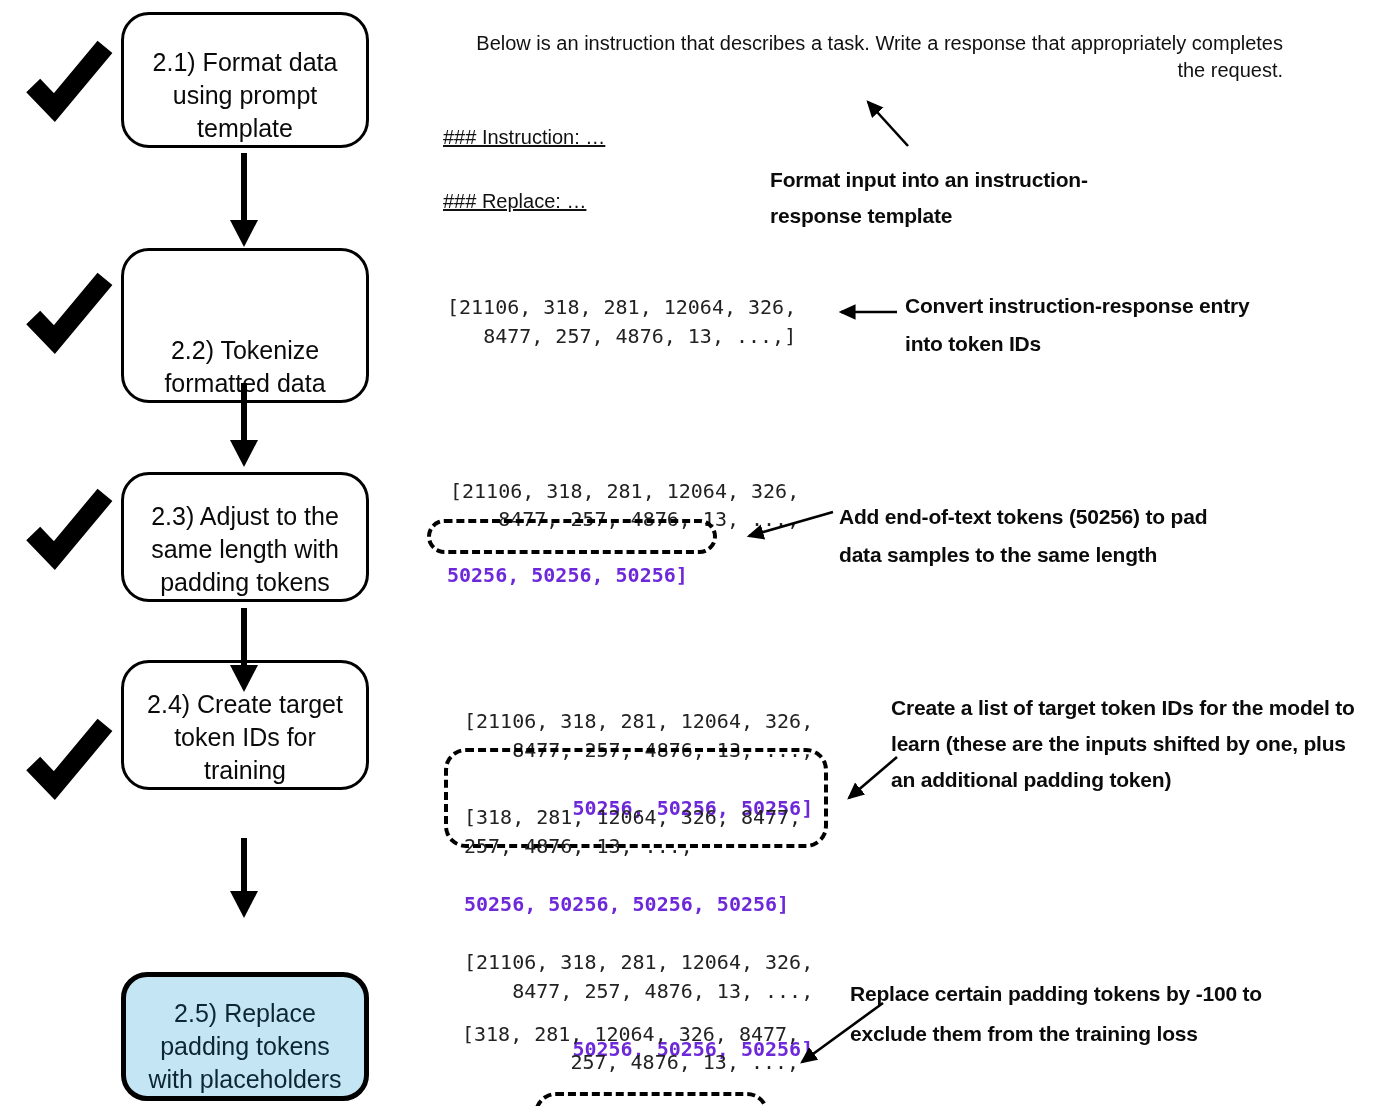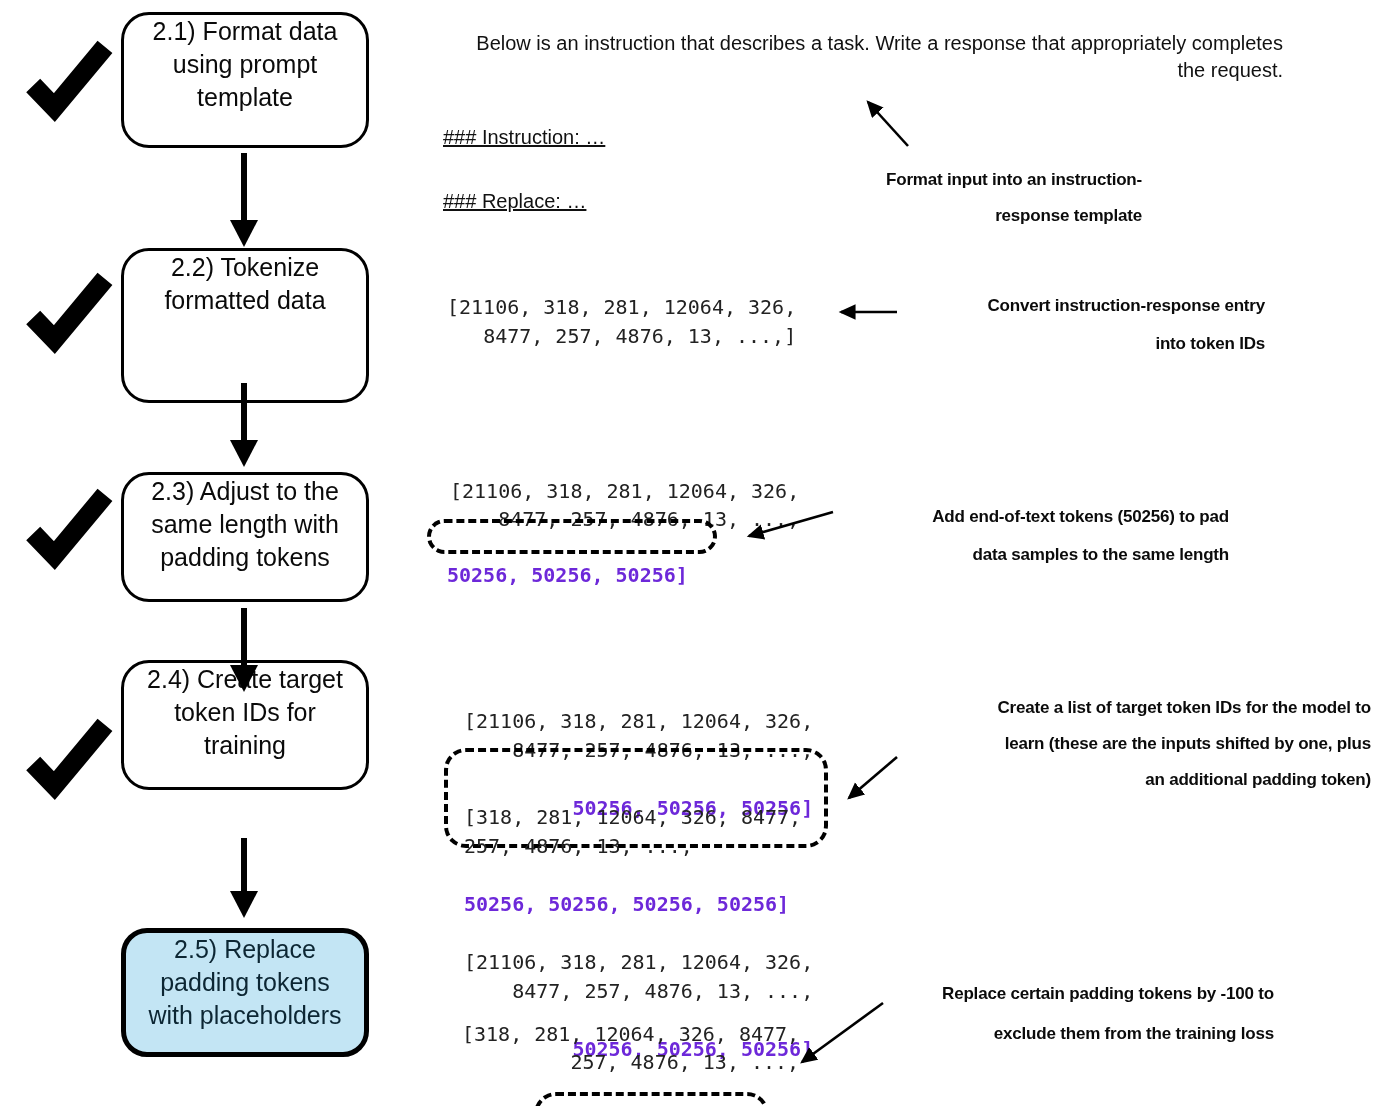--- a/index.html
+++ b/index.html
@@ -2,32 +2,32 @@
 <html><head>
 <meta charset="utf-8">
 <style>
   html,body{margin:0;padding:0;background:#ffffff;}
   .canvas{position:relative;width:1380px;height:1106px;background:#ffffff;overflow:hidden;
           font-family:"Liberation Sans",sans-serif;color:#000;}
   .abs{position:absolute;text-align:right;}
   
   .flow-box{position:absolute;left:121px;width:248px;box-sizing:border-box;
             border:3px solid #000;border-radius:28px;background:#fff;
-            display:flex;align-items:flex-start;justify-content:center;text-align:center;
+            display:flex;align-items:flex-end;justify-content:center;text-align:center;
             font-size:25px;line-height:33px;white-space:pre-line;color:#0a0a0a;}
-  .flow-box.highlight{border-width:5px;border-radius:26px;}
+  .flow-box.highlight{border-width:5px;border-radius:26px;margin-top:44px;}
   .check{position:absolute;}
   
   .para{font-size:20px;line-height:27px;color:#111;}
   .mdline{font-size:20px;color:#111;text-decoration:underline;}
   .code{font-family:"DejaVu Sans Mono","Liberation Mono",monospace;font-size:20px;
         line-height:29px;color:#222;white-space:pre-line;letter-spacing:0;margin-top:12px;}
   .code b{color:#6d28d9;font-weight:700;}
-  .ann{font-weight:700;font-size:17px;letter-spacing:-0.2px;color:#0b0b0b;
-       text-align:right;white-space:pre-line;}
+  .ann{font-weight:700;font-size:21px;letter-spacing:-0.2px;color:#0b0b0b;
+       text-align:left;white-space:pre-line;}
   
   .pill{position:absolute;box-sizing:border-box;border:4px dashed #000;border-radius:20px;}
   .dashed-box{position:absolute;box-sizing:border-box;border:4px dashed #000;border-radius:22px;}
   .inline-pill{border:4px dashed #000;border-radius:22px;padding:8px 14px 8px 8px;}
   .overlay{position:absolute;left:0;top:0;pointer-events:none;}
 </style>
 </head>
 <body>
 
 <div class="canvas">

